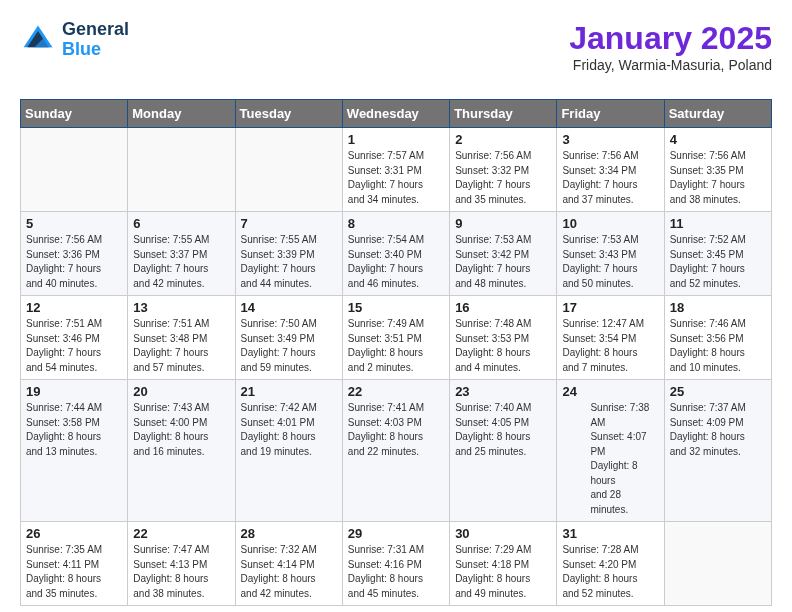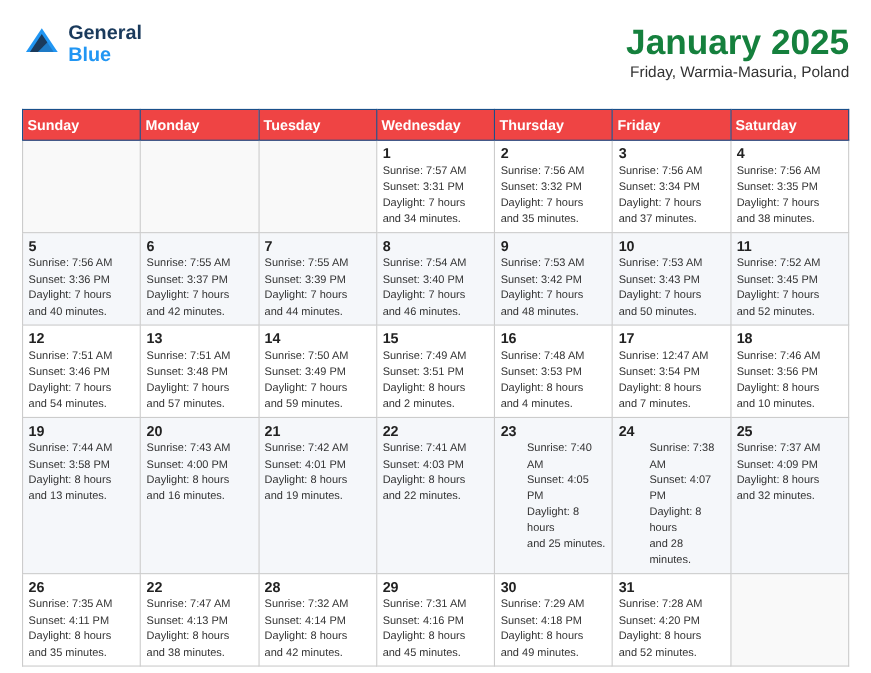--- a/index.html
+++ b/index.html
@@ -30,33 +30,33 @@
     .logo-icon {
       width: 36px;
       height: 36px;
     }
     .title-block {
       text-align: right;
     }
     .month-title {
       font-size: 32px;
       font-weight: bold;
-      color: #15803d;
+      color: #6d28d9;
     }
     .subtitle {
       font-size: 14px;
       color: #333;
     }
     table {
       width: 100%;
       border-collapse: collapse;
       table-layout: fixed;
     }
     thead tr th {
-      background: #ef4444;
+      background: #737373;
       color: #fff;
       font-size: 13px;
       font-weight: bold;
       padding: 6px 4px;
       text-align: left;
       border: 1px solid #1a4f8a;
     }
     tbody tr td {
       vertical-align: top;
       border: 1px solid #ccc;
@@ -278,21 +278,21 @@
         </td>
         <td>
           <span class="day-num">22</span>
           <div class="day-detail" style="white-space: pre-line;">Sunrise: 7:41 AM
 Sunset: 4:03 PM
 Daylight: 8 hours
 and 22 minutes.</div>
         </td>
         <td>
           <span class="day-num">23</span>
-          <div class="day-detail" style="white-space: pre-line; margin-left: 24px;">Sunrise: 7:40 AM
+          <div class="day-detail" style="white-space: pre-line;">Sunrise: 7:40 AM
 Sunset: 4:05 PM
 Daylight: 8 hours
 and 25 minutes.</div>
         </td>
         <td>
           <span class="day-num">24</span>
           <div class="day-detail" style="white-space: pre-line; margin-left: 28px;">Sunrise: 7:38 AM
 Sunset: 4:07 PM
 Daylight: 8 hours
 and 28 minutes.</div>

